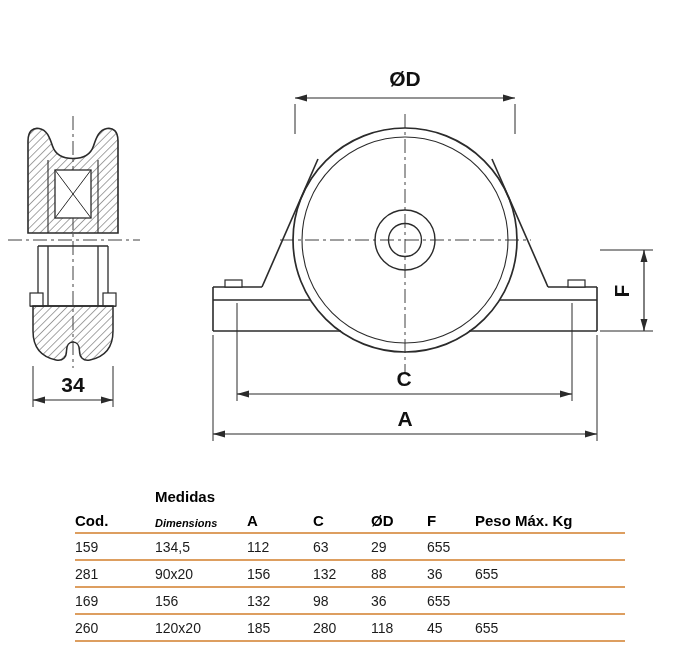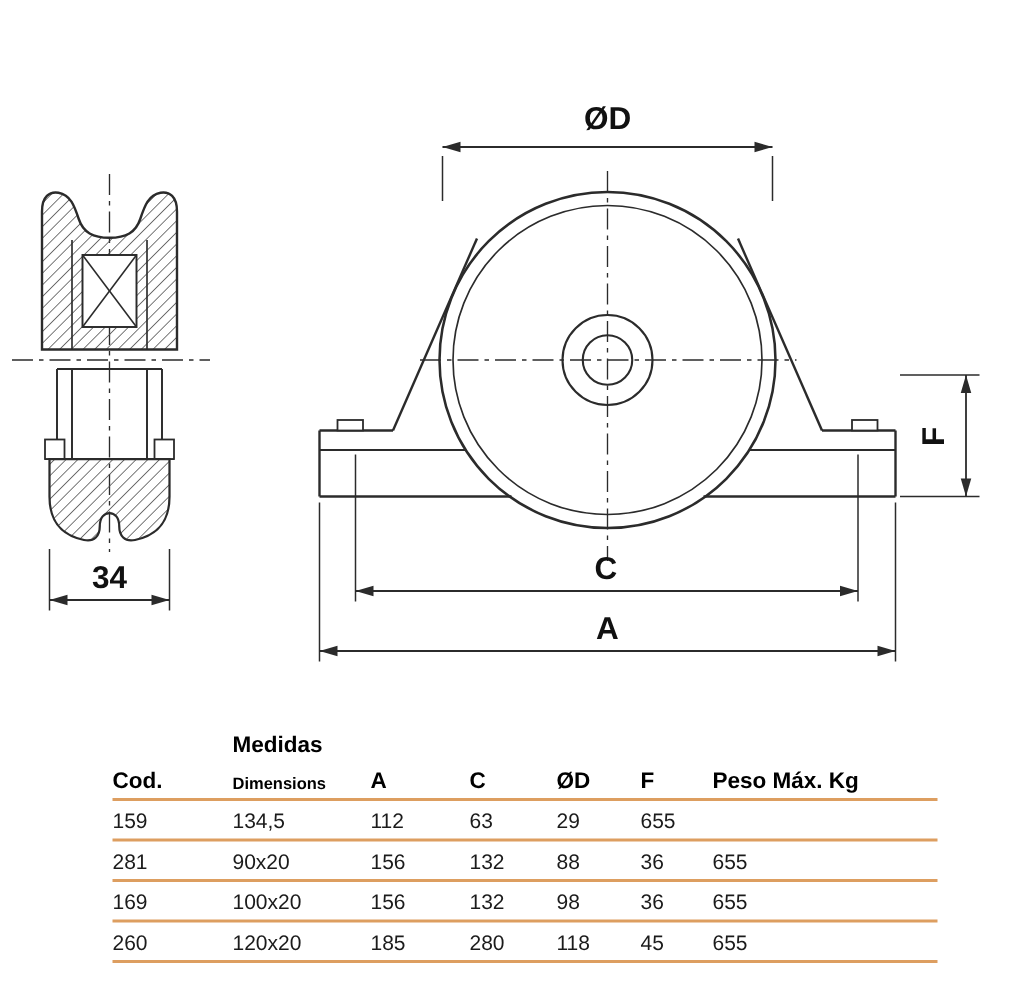--- a/index.html
+++ b/index.html
@@ -9,21 +9,21 @@
   svg { position:absolute; left:0; top:0; }
   svg text { font-family:"Liberation Sans", sans-serif; }
   .dim-text { font-size:21px; font-weight:bold; fill:#111; }
 
   .spec-table { position:absolute; left:75px; top:488px; width:550px; color:#1b1b1b; }
   .trow { display:grid; grid-template-columns:80px 92px 66px 58px 56px 48px 150px;
           border-bottom:2px solid #dd9e60; height:25px; font-size:14px; text-align:left; }
   .trow .cell { display:flex; flex-direction:column; justify-content:center; }
   .thead { height:44px; font-weight:bold; font-size:15px; color:#000; }
   .thead .cell { justify-content:flex-end; padding-bottom:4px; }
-  .medidas .sub { font-size:11px; font-weight:bold; margin-top:12px; }
+  .medidas .sub { font-size:11px; font-weight:bold; margin-top:12px;font-style:italic; }
 </style>
 </head>
 <body>
 
 <div class="screen">
 
 <svg width="682" height="480" viewBox="0 0 682 480">
   <defs>
     <pattern id="hatch" width="5.5" height="5.5" patternUnits="userSpaceOnUse" patternTransform="rotate(45)">
       <line x1="0" y1="0" x2="0" y2="5.5" stroke="#4a4a4a" stroke-width="1"></line>
@@ -151,21 +151,20 @@
     <div class="cell">90x20</div>
     <div class="cell">156</div>
     <div class="cell">132</div>
     <div class="cell">88</div>
     <div class="cell">36</div>
     <div class="cell">655</div>
   </div>
 
   <div class="trow">
     <div class="cell">169</div>
-    <div class="cell">100x20</div>
     <div class="cell">156</div>
     <div class="cell">132</div>
     <div class="cell">98</div>
     <div class="cell">36</div>
     <div class="cell">655</div>
   </div>
 
   <div class="trow">
     <div class="cell">260</div>
     <div class="cell">120x20</div>

